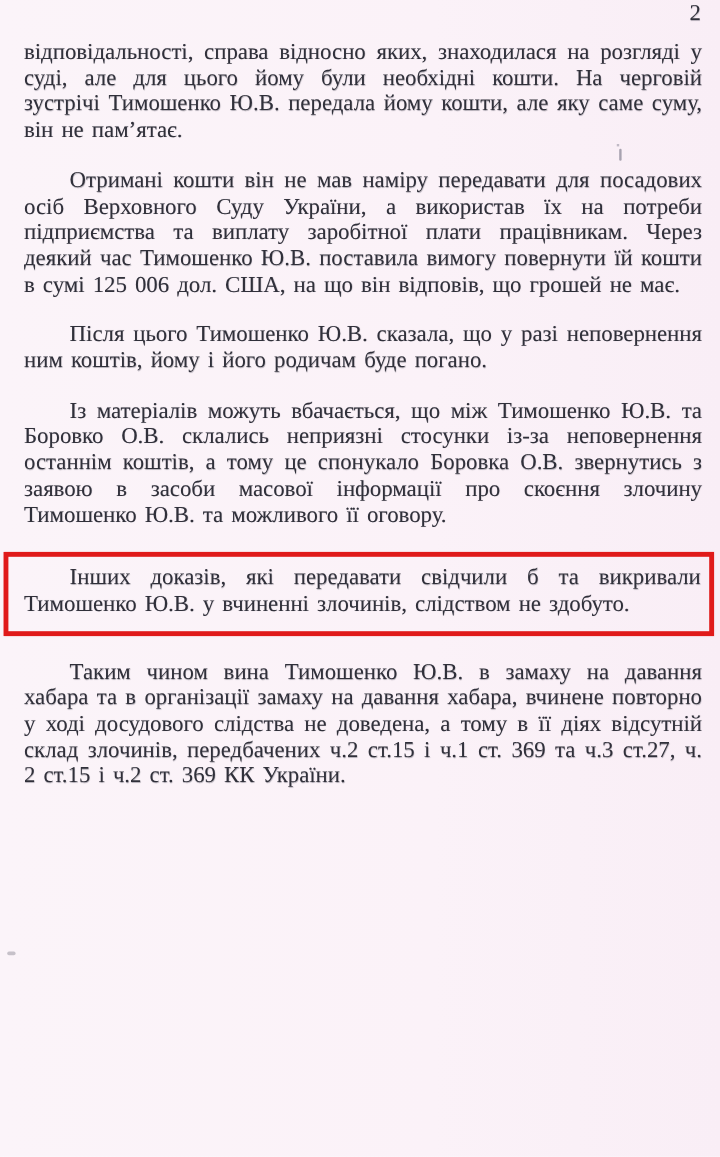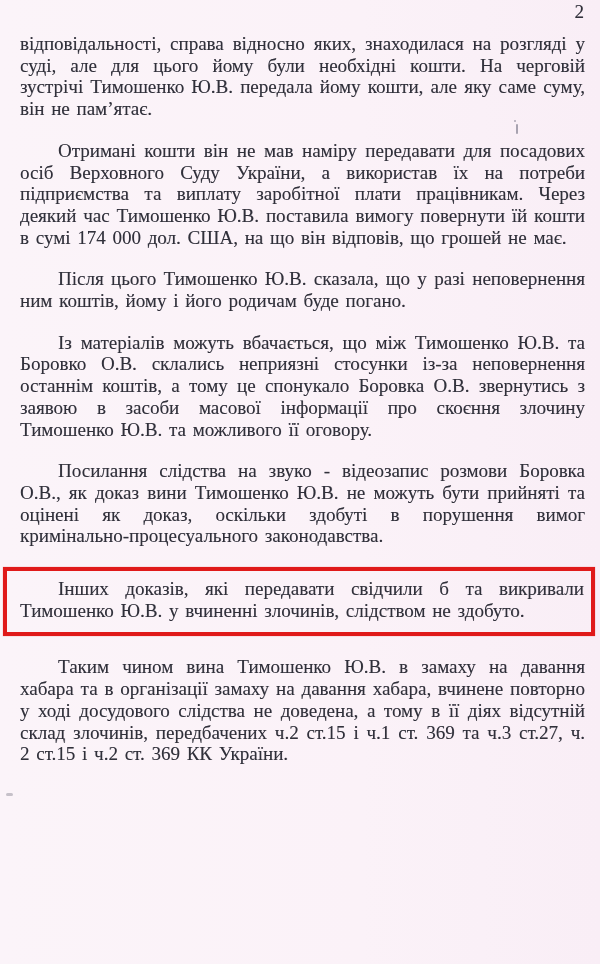--- a/index.html
+++ b/index.html
@@ -77,29 +77,28 @@
 </style>
 </head>
 <body>
 
 <div class="page">
 
   <div class="page-number">2</div>
 
   <p class="no-indent">відповідальності, справа відносно яких, знаходилася на розгляді у суді, але для цього йому були необхідні кошти. На черговій зустрічі Тимошенко Ю.В. передала йому кошти, але яку саме суму, він не пам’ятає.</p>
 
-  <p>Отримані кошти він не мав наміру передавати для посадових осіб Верховного Суду України, а використав їх на потреби підприємства та виплату заробітної плати працівникам. Через деякий час Тимошенко Ю.В. поставила вимогу повернути їй кошти в сумі 174 000 дол. США, на що він відповів, що грошей не має.</p>
+  <p>Отримані кошти він не мав наміру передавати для посадових осіб Верховного Суду України, а використав їх на потреби підприємства та виплату заробітної плати працівникам. Через деякий час Тимошенко Ю.В. поставила вимогу повернути їй кошти в сумі 125 006 дол. США, на що він відповів, що грошей не має.</p>
 
   <p>Після цього Тимошенко Ю.В. сказала, що у разі неповернення ним коштів, йому і його родичам буде погано.</p>
 
 
 
   <p>Із матеріалів можуть вбачається, що між Тимошенко Ю.В. та Боровко О.В. склались неприязні стосунки із-за неповернення останнім коштів, а тому це спонукало Боровка О.В. звернутись з заявою в засоби масової інформації про скоєння злочину Тимошенко Ю.В. та можливого її оговору.</p>
 
-  <p>Посилання слідства на звуко - відеозапис розмови Боровка О.В., як доказ вини Тимошенко Ю.В. не можуть бути прийняті та оцінені як доказ, оскільки здобуті в порушення вимог кримінально-процесуального законодавства.</p>
 
   <p class="highlight">Інших доказів, які передавати свідчили б та викривали Тимошенко Ю.В. у вчиненні злочинів, слідством не здобуто.</p>
 
   <p>Таким чином вина Тимошенко Ю.В. в замаху на давання хабара та в організації замаху на давання хабара, вчинене повторно у ході досудового слідства не доведена, а тому в її діях відсутній склад злочинів, передбачених ч.2 ст.15 і ч.1 ст. 369 та ч.3 ст.27, ч. 2 ст.15 і ч.2 ст. 369 КК України.</p>
 
   <div class="scan-artifact"></div>
   <div class="scan-speck"></div>
 
 </div>
 

